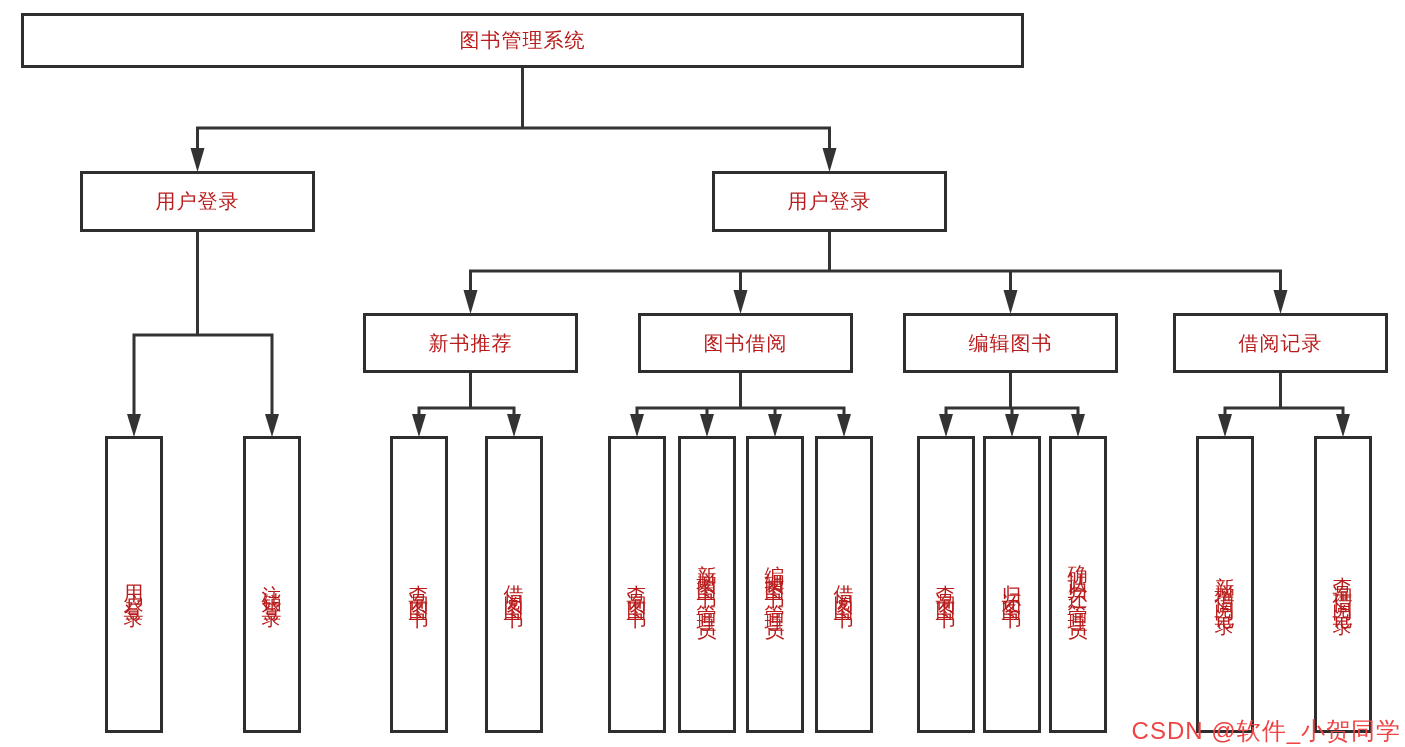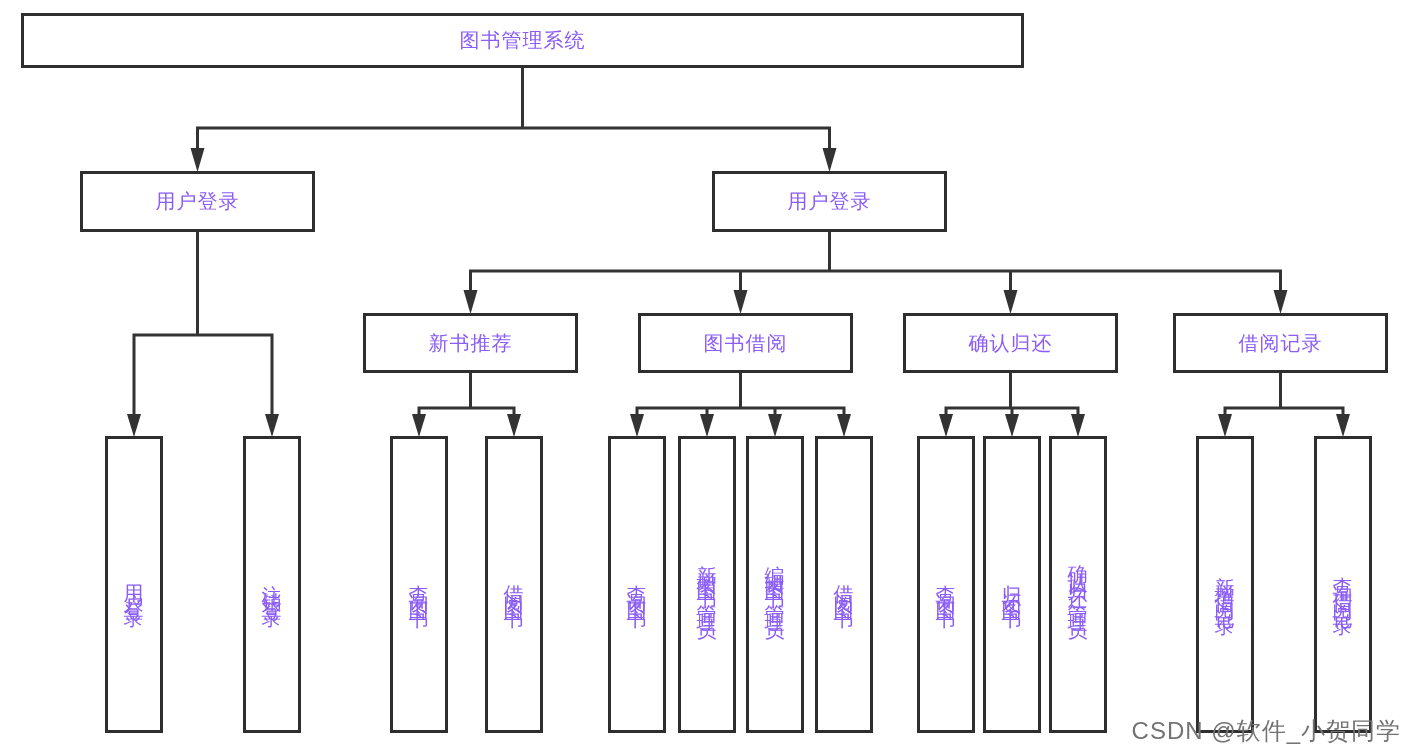--- a/index.html
+++ b/index.html
@@ -9,21 +9,21 @@
     background:#ffffff;
     font-family:"Liberation Sans","DejaVu Sans",sans-serif;
     overflow:hidden;
   }
   svg.connectors{position:absolute;left:0;top:0;z-index:1;}
   .box{
     position:absolute;
     box-sizing:border-box;
     background:#ffffff;
     border:3px solid #2e2e2e;
-    color:#8b5cf6;
+    color:#b91c1c;
     display:flex;
     align-items:center;
     justify-content:center;
     z-index:2;
     font-size:20px;
     font-family:Liberation Serif, serif;
   }
   .h-box{letter-spacing:1px;}
   .v-box{
     writing-mode:vertical-rl;
@@ -34,21 +34,21 @@
   }
   .root-box{left:21px;top:13px;width:1003px;height:55px;}
   .lvl2{top:171px;width:235px;height:61px;}
   .lvl3{top:313px;width:215px;height:60px;}
   .leaf{top:436px;width:58px;height:297px;}
   .watermark{
     position:absolute;
     right:4px;bottom:0px;
     z-index:3;
     font-size:24px;
-    color:#737373;
+    color:#ef4444;
     letter-spacing:1px;
     white-space:nowrap;
   }
 </style>
 </head>
 <body>
 
 <div id="stage">
 
   <svg class="connectors" width="1405" height="747" viewBox="0 0 1405 747">
@@ -98,21 +98,21 @@
     </g>
   </svg>
 
   <div class="box h-box root-box">图书管理系统</div>
 
   <div class="box h-box lvl2" style="left:80px;">用户登录</div>
   <div class="box h-box lvl2" style="left:712px;">用户登录</div>
 
   <div class="box h-box lvl3" style="left:363px;">新书推荐</div>
   <div class="box h-box lvl3" style="left:638px;">图书借阅</div>
-  <div class="box h-box lvl3" style="left:903px;">确认归还</div>
+  <div class="box h-box lvl3" style="left:903px;">编辑图书</div>
   <div class="box h-box lvl3" style="left:1173px;">借阅记录</div>
 
   <div class="box v-box leaf" style="left:105px;">用户登录</div>
   <div class="box v-box leaf" style="left:243px;">注销登录</div>
 
   <div class="box v-box leaf" style="left:390px;">查询图书</div>
   <div class="box v-box leaf" style="left:485px;">借阅图书</div>
 
   <div class="box v-box leaf" style="left:608px;">查询图书</div>
   <div class="box v-box leaf" style="left:678px;">新增图书（管理员）</div>

